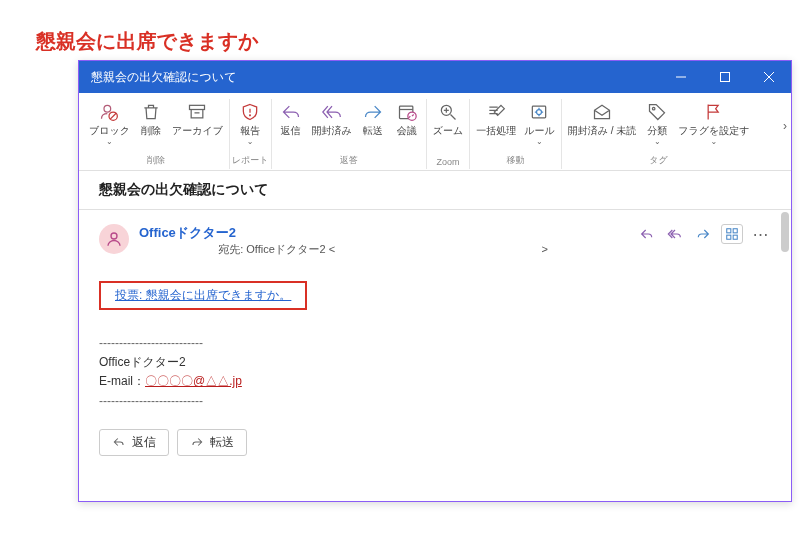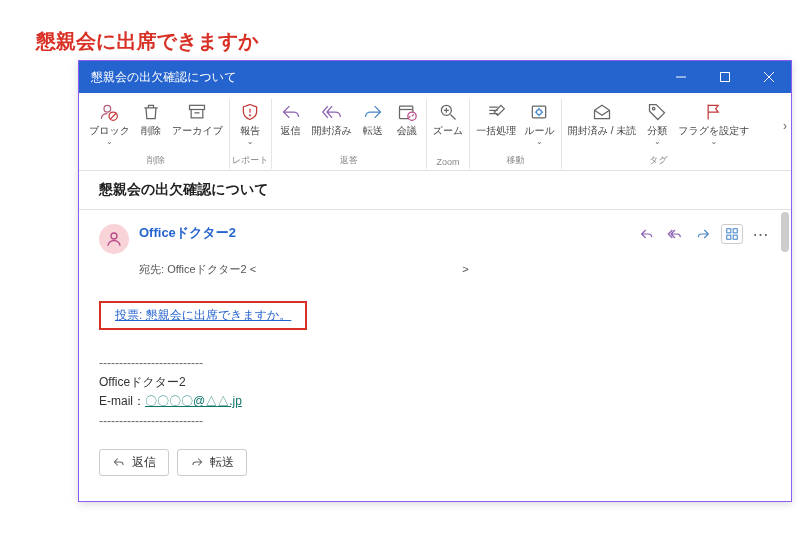--- a/index.html
+++ b/index.html
@@ -165,21 +165,22 @@
   }
   .sender-info { flex: 1; }
   .sender-name {
     color: #2564cf;
     font-size: 13px;
     font-weight: bold;
   }
   .recipient {
     font-size: 11px;
     color: #555;
-    margin-top: 20px;
+    margin-top: 0;
+    text-align: center;
   }
   .actions {
     display: flex;
     gap: 8px;
     align-items: center;
   }
   .actions .abtn {
     width: 20px;
     height: 20px;
     display: flex;
@@ -199,21 +200,21 @@
     font-size: 12px;
     cursor: pointer;
   }
   .sig {
     margin-top: 24px;
     font-size: 12px;
     color: #333;
     line-height: 1.6;
   }
   .sig-divider { color: #666; }
-  .sig a { color: #0f766e; text-decoration: underline; }
+  .sig a { color: #b91c1c; text-decoration: underline; }
   .reply-bar {
     margin-top: 18px;
     display: flex;
     gap: 8px;
   }
   .reply-btn {
     border: 1px solid #ccc;
     border-radius: 3px;
     padding: 4px 12px;
     font-size: 12px;

